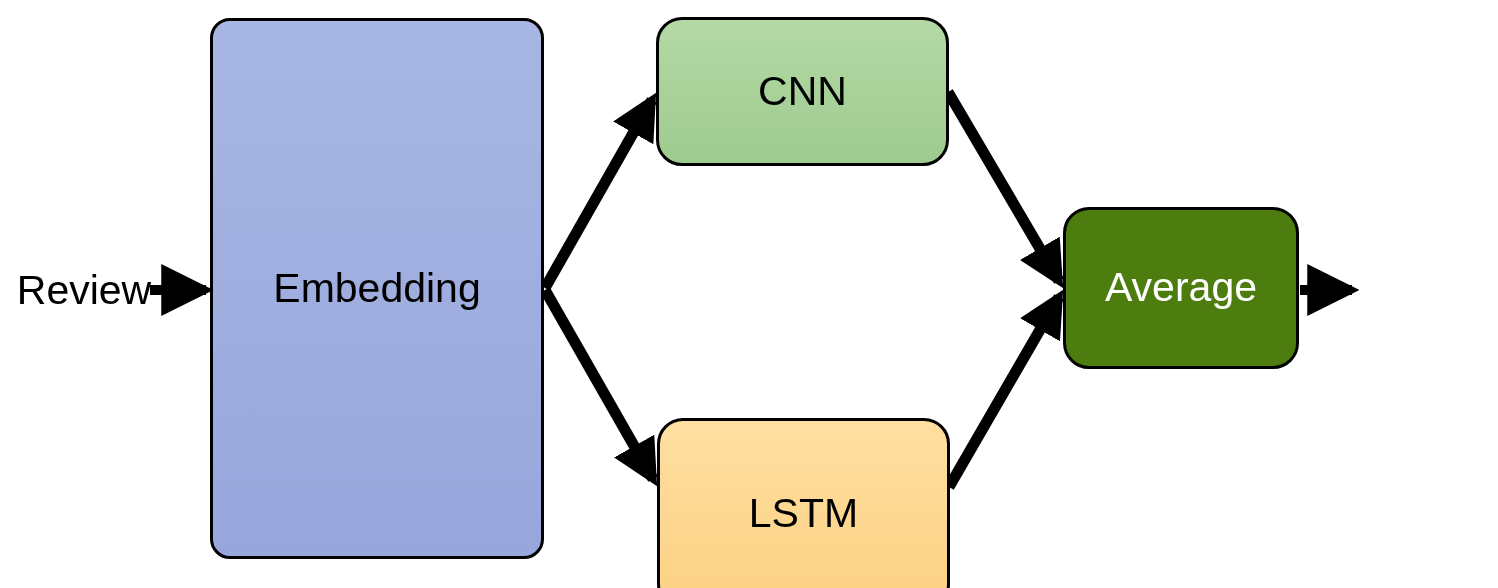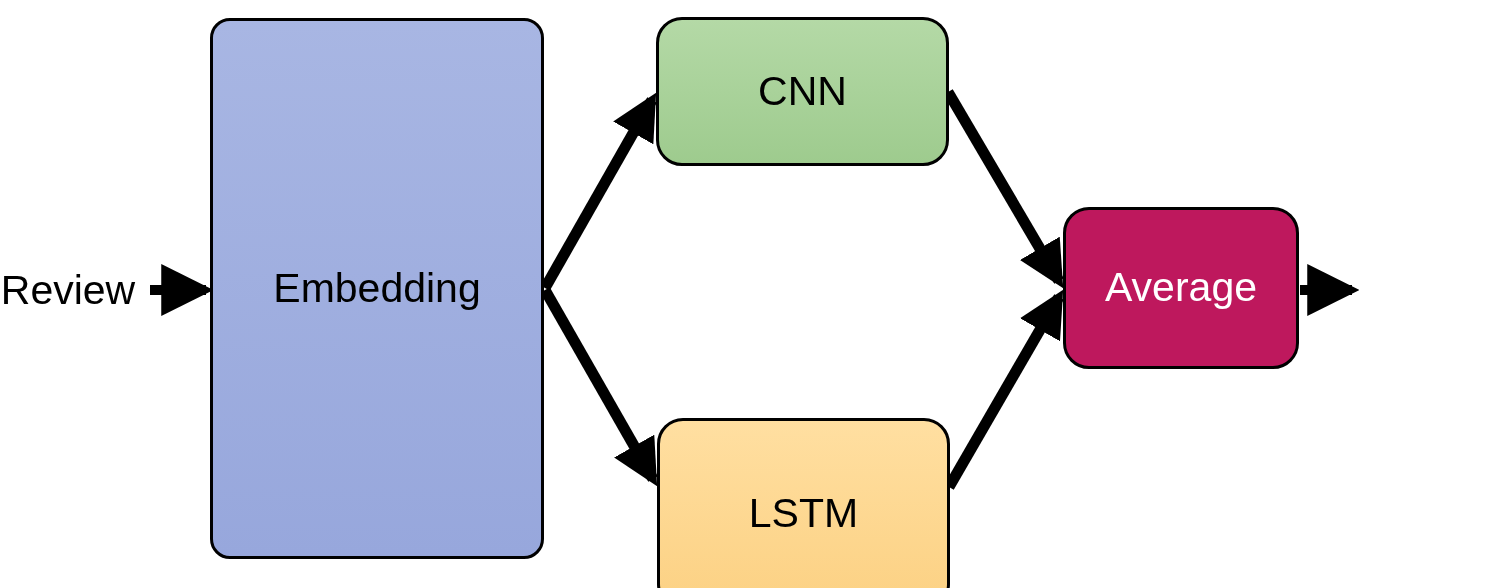--- a/index.html
+++ b/index.html
@@ -39,20 +39,21 @@
     display: block;
     white-space: nowrap;
   }
   .io-label {
     position: absolute;
     display: flex;
     align-items: center;
     justify-content: center;
     color: #000000;
     white-space: nowrap;
+    padding-left: 16px;
   }
 
   
   #node-embedding {
     left: 210px;
     top: 18px;
     width: 334px;
     height: 541px;
     border-radius: 20px;
     background: linear-gradient(180deg, #a8b6e3 0%, #97a7dc 100%);
@@ -90,21 +91,21 @@
     color: #000000;
   }
 
   
   #node-average {
     left: 1063px;
     top: 207px;
     width: 236px;
     height: 162px;
     border-radius: 26px;
-    background: #be185d;
+    background: #4d7c0f;
     border-color: #000000;
   }
   #node-average .node-label {
     font-size: 41px;
     color: #ffffff;
   }
 
   
   #label-review {
     left: 0px;

